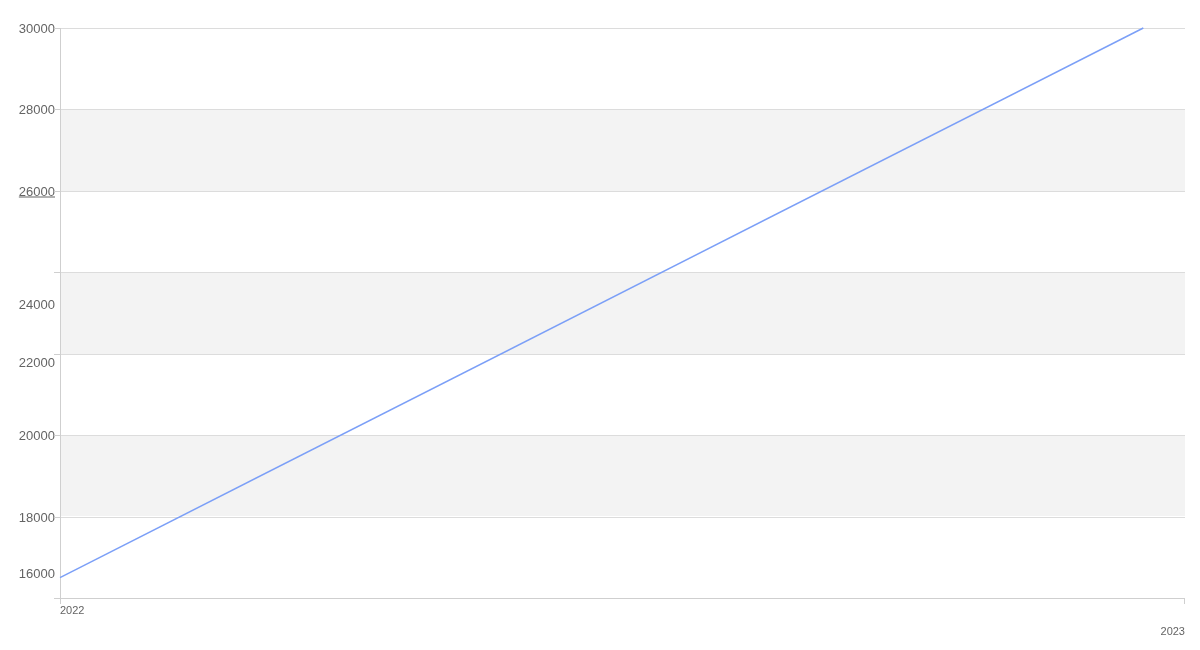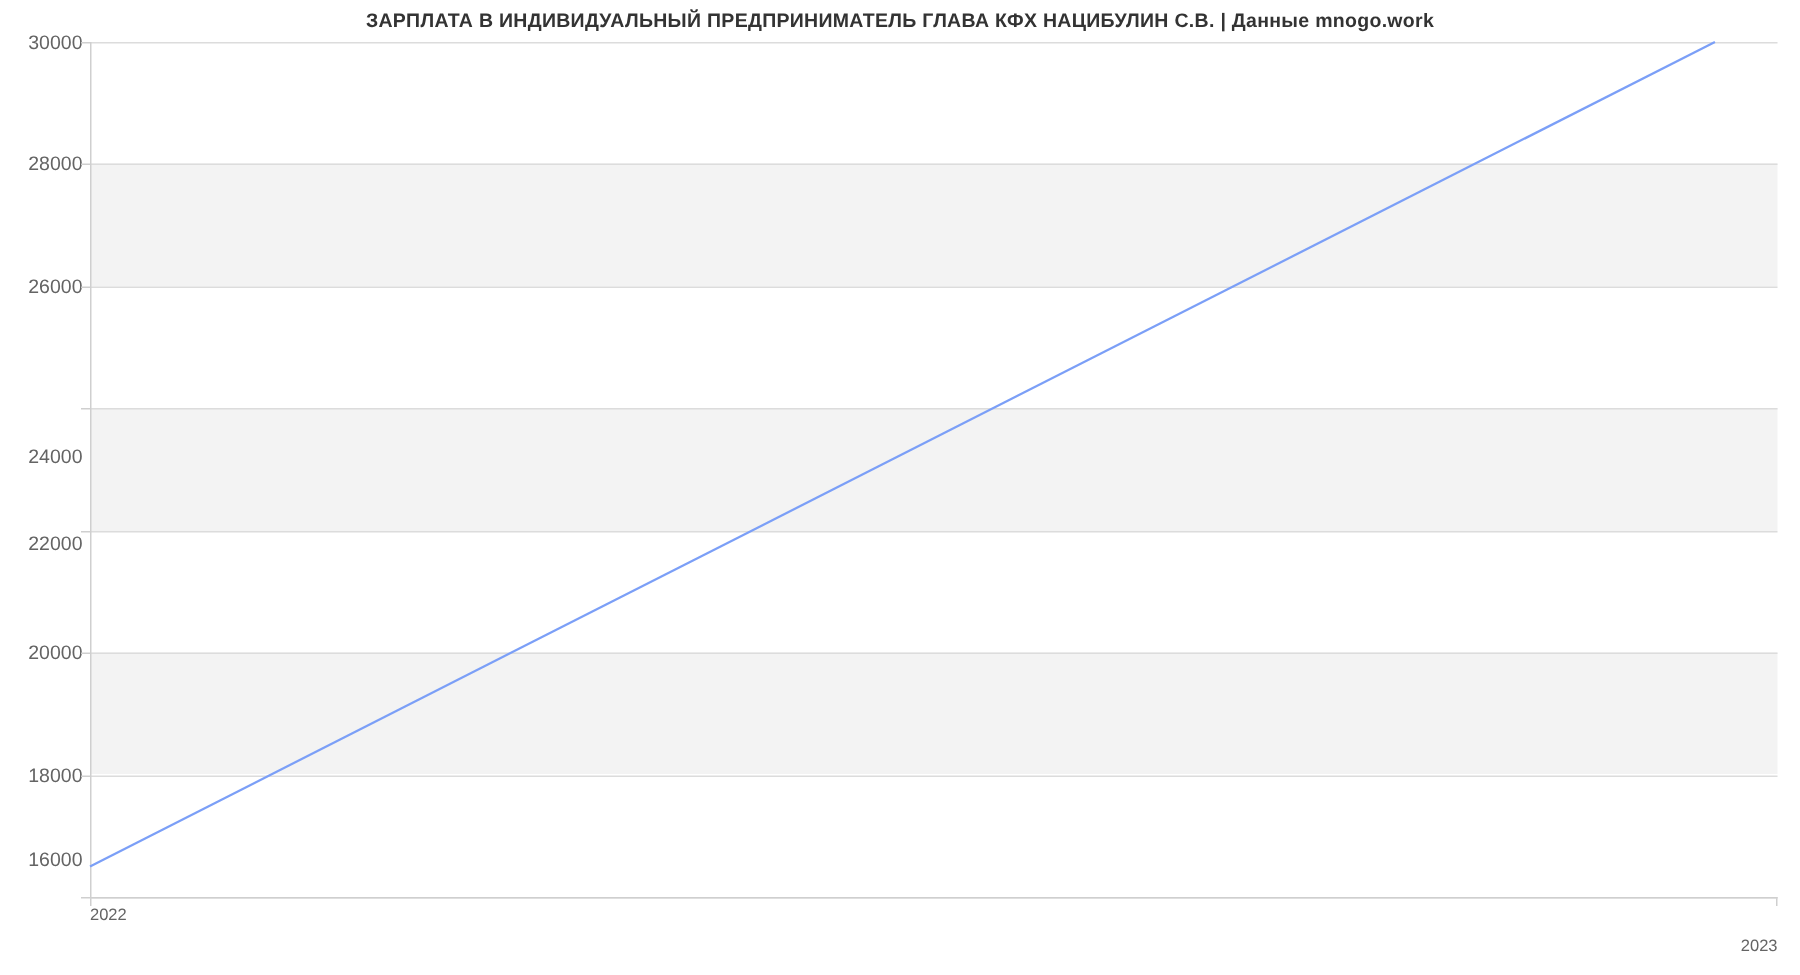--- a/index.html
+++ b/index.html
@@ -92,28 +92,27 @@
   .series-line {
     fill: none;
     stroke: #7b9ff7;
     stroke-width: 1.5;
   }
 </style>
 </head>
 <body>
 
 <div class="chart-container">
-  <div class="chart-title">ЗАРПЛАТА В ИНДИВИДУАЛЬНЫЙ ПРЕДПРИНИМАТЕЛЬ ГЛАВА КФХ НАЦИБУЛИН С.В. | Данные mnogo.work</div>
 
   <div class="y-tick-label" style="top:573px;">16000</div>
   <div class="y-tick-label" style="top:516.6px;">18000</div>
   <div class="y-tick-label" style="top:435.1px;">20000</div>
   <div class="y-tick-label" style="top:362px;">22000</div>
   <div class="y-tick-label" style="top:272.3px;margin-top:32px;">24000</div>
-  <div class="y-tick-label" style="top:190.9px;">26000</div>
+  <div class="y-tick-label" style="top:190.9px;text-decoration:underline;">26000</div>
   <div class="y-tick-label" style="top:109.4px;">28000</div>
   <div class="y-tick-label" style="top:28px;">30000</div>
 
   <div class="y-tick-mark" style="top:598px;"></div>
   <div class="y-tick-mark" style="top:516.6px;"></div>
   <div class="y-tick-mark" style="top:435.1px;"></div>
   <div class="y-tick-mark" style="top:353.7px;"></div>
   <div class="y-tick-mark" style="top:272.3px;"></div>
   <div class="y-tick-mark" style="top:190.9px;"></div>
   <div class="y-tick-mark" style="top:109.4px;"></div>

